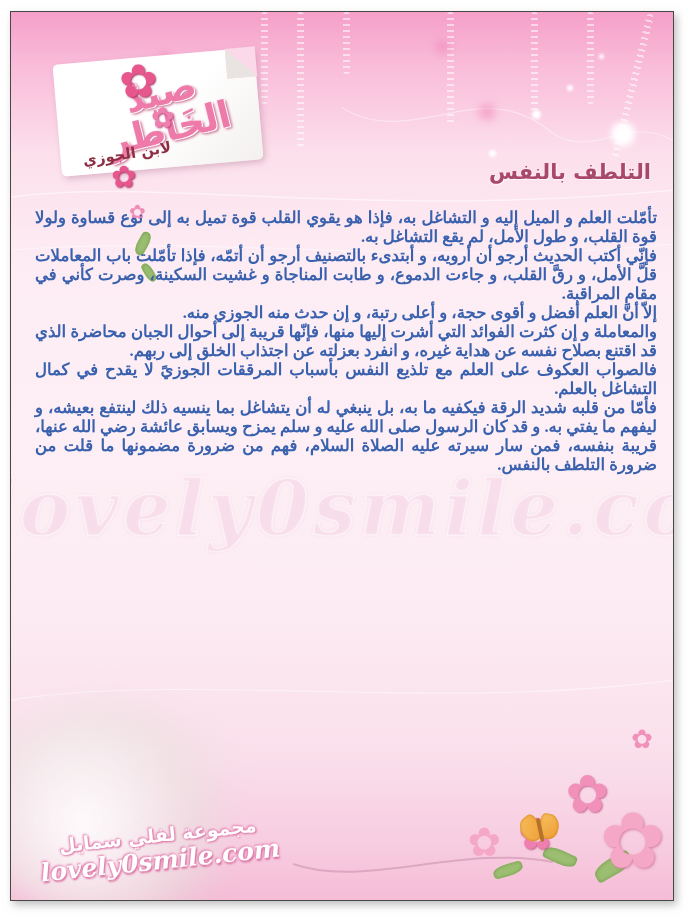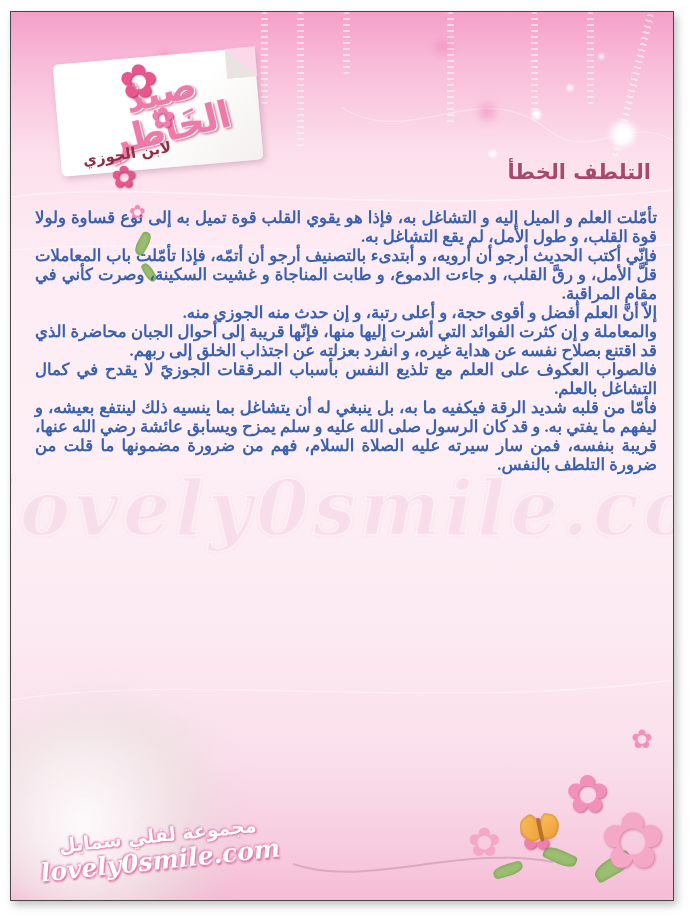--- a/index.html
+++ b/index.html
@@ -101,21 +101,21 @@
   </div>
 
   <span class="fl" style="left:108px;top:46px;font-size:46px;color:#e7568d;text-shadow:1px 1px 2px #a53463">✿</span>
   <span class="fl" style="left:140px;top:92px;font-size:28px;color:#ef7fae;text-shadow:1px 1px 2px #b8497a">✿</span>
   <span class="fl" style="left:100px;top:150px;font-size:30px;color:#e7568d;text-shadow:1px 1px 2px #a53463">✿</span>
   <span class="fl" style="left:118px;top:190px;font-size:20px;color:#f08eb8">✿</span>
   <div class="leaf" style="left:88px;top:112px;width:22px;height:11px;transform:rotate(35deg)"></div>
   <div class="leaf" style="left:120px;top:226px;width:24px;height:11px;transform:rotate(120deg)"></div>
   <div class="leaf" style="left:128px;top:256px;width:20px;height:9px;transform:rotate(60deg)"></div>
 
-  <div class="heading">التلطف الخطأ</div>
+  <div class="heading">التلطف بالنفس</div>
 
   <div class="wm-center">lovely0smile.com</div>
 
   <div class="bodytext">
     <p>تأمّلت العلم و الميل إليه و التشاغل به، فإذا هو يقوي القلب قوة تميل به إلى نوع قساوة ولولا قوة القلب، و طول الأمل، لم يقع التشاغل به.</p>
     <p>فإنّي أكتب الحديث أرجو أن أرويه، و أبتدىء بالتصنيف أرجو أن أتمّه، فإذا تأمّلت باب المعاملات قلَّ الأمل، و رقَّ القلب، و جاءت الدموع، و طابت المناجاة و غشيت السكينة، وصرت كأني في مقام المراقبة.</p>
     <p>إلاّ أنَّ العلم أفضل و أقوى حجة، و أعلى رتبة، و إن حدث منه الجوزي منه.</p>
     <p>والمعاملة و إن كثرت الفوائد التي أشرت إليها منها، فإنّها قريبة إلى أحوال الجبان محاضرة الذي قد اقتنع بصلاح نفسه عن هداية غيره، و انفرد بعزلته عن اجتذاب الخلق إلى ربهم.</p>
     <p>فالصواب العكوف على العلم مع تلذيع النفس بأسباب المرققات الجوزيً لا يقدح في كمال التشاغل بالعلم.</p>
     <p>فأمّا من قلبه شديد الرقة فيكفيه ما به، بل ينبغي له أن يتشاغل بما ينسيه ذلك لينتفع بعيشه، و ليفهم ما يفتي به. و قد كان الرسول صلى الله عليه و سلم يمزح ويسابق عائشة رضي الله عنها، قريبة بنفسه، فمن سار سيرته عليه الصلاة السلام، فهم من ضرورة مضمونها ما قلت من ضرورة التلطف بالنفس.</p>

